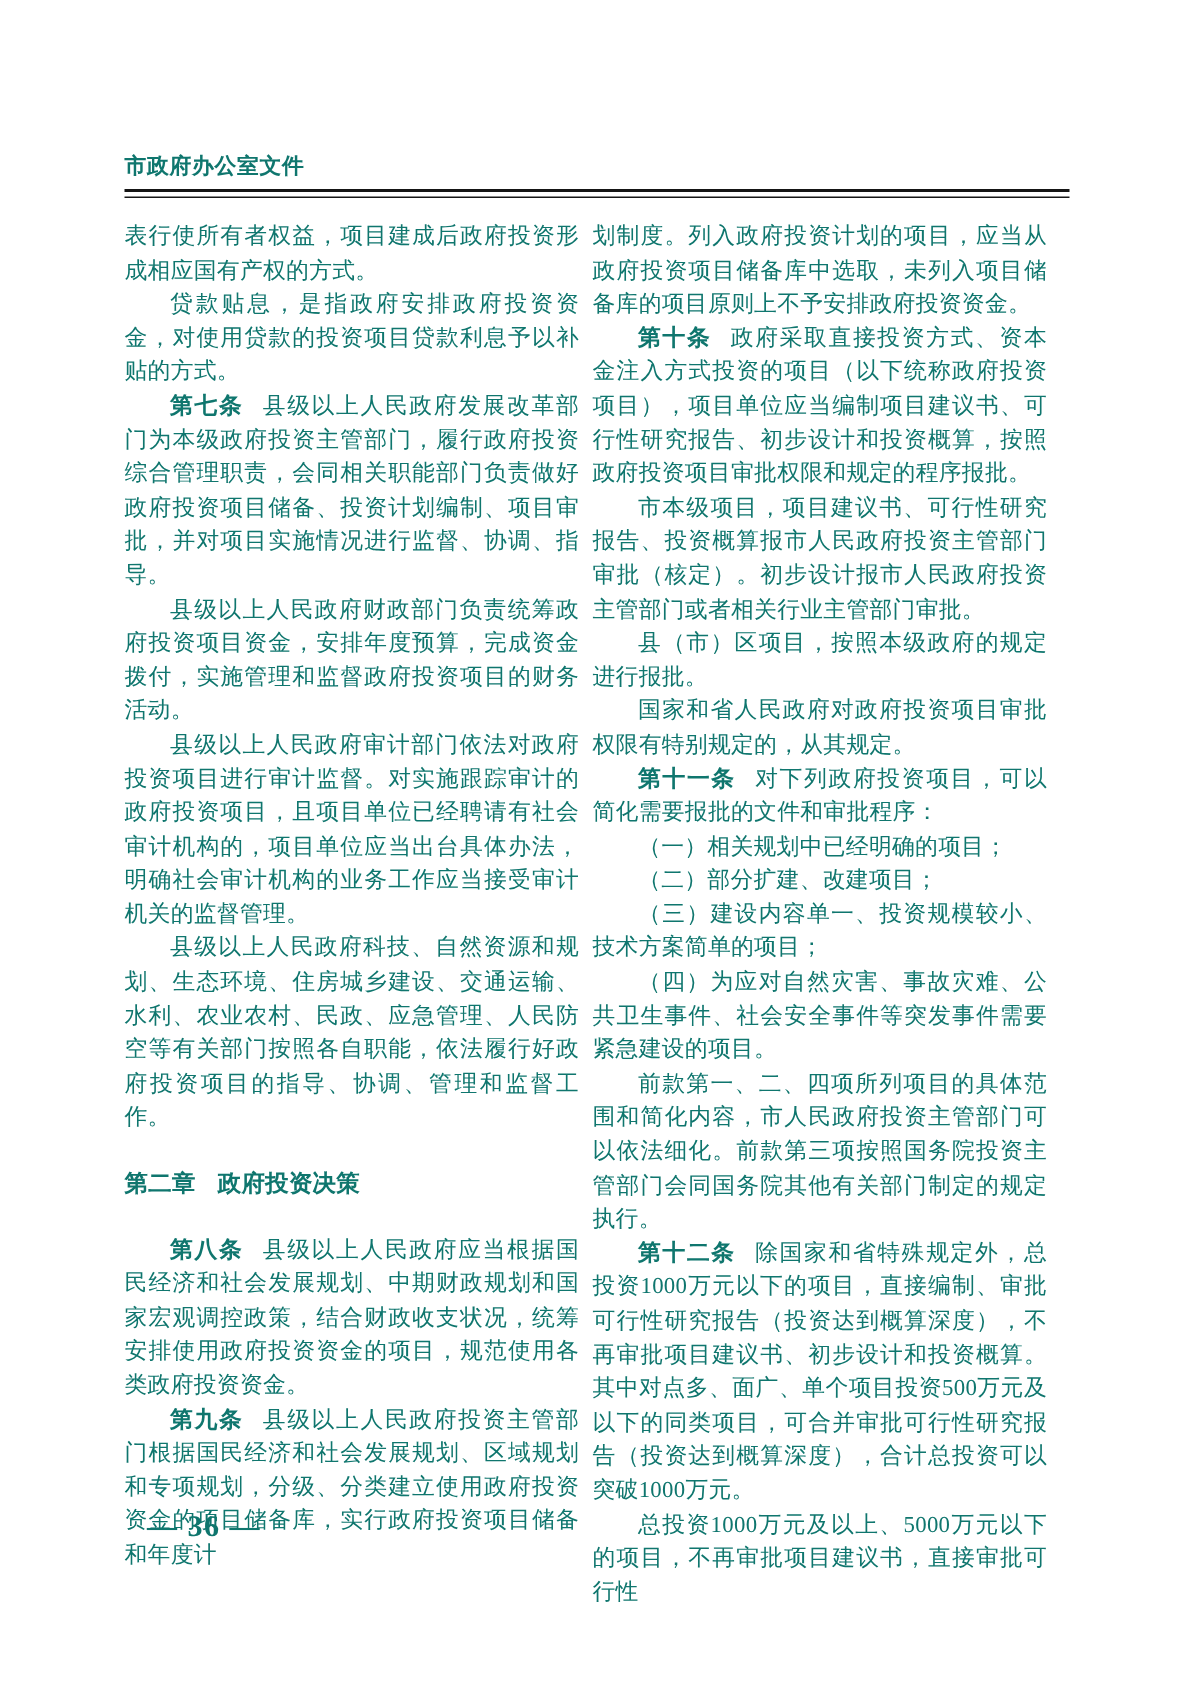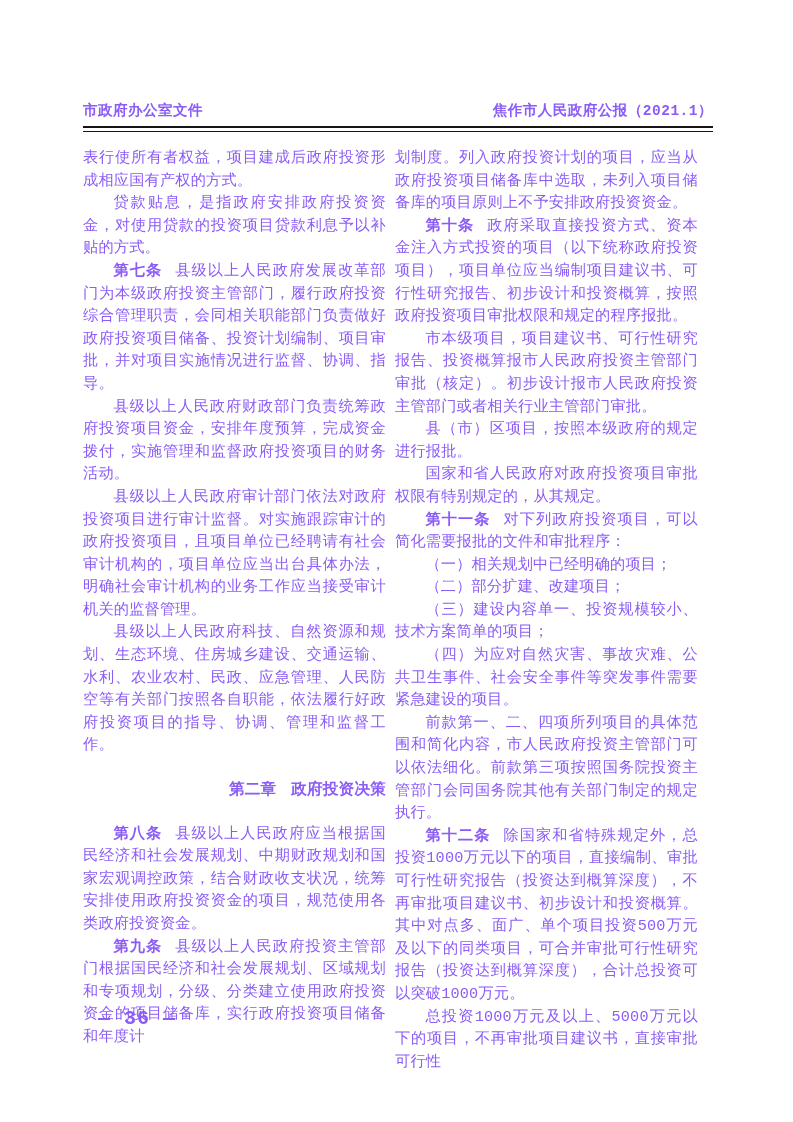--- a/index.html
+++ b/index.html
@@ -2,22 +2,22 @@
 <html><head>
 <meta charset="utf-8">
 <style>
   html, body { margin: 0; padding: 0; background: #ffffff; }
   .page {
     position: relative;
     width: 793px;
     height: 1122px;
     background: #ffffff;
     overflow: hidden;
-    font-family: Liberation Mono, monospace;
-    color: #8b5cf6;
+    font-family: Liberation Serif, serif;
+    color: #0f766e;
   }
   .header {
     position: absolute;
     top: 101px;
     left: 83px;
     right: 80px;
     display: flex;
     justify-content: space-between;
     align-items: baseline;
     font-size: 14.5px;
@@ -46,21 +46,21 @@
     width: 303px;
     font-size: 15.2px;
     line-height: 22.6px;
     text-align: justify;
     text-justify: inter-character;
     letter-spacing: 0.2px;
   }
   p.para { margin: 0; }
   p.indent { text-indent: 2em; }
   p.heading {
-    text-align: right;
+    text-align: left;
     font-weight: 700;
     text-indent: 0;
     margin: 22px 0 21px 0;
     font-size: 15.6px;
   }
   .lead { font-weight: 700; margin-right: 0.85em; }
   p.heading .lead { margin-right: 0.95em; }
   .footer {
     position: absolute;
     top: 1007px;
@@ -69,21 +69,20 @@
     font-weight: 600;
     letter-spacing: 1px;
   }
 </style>
 </head>
 <body>
 
 <div class="page">
   <div class="header">
     <span>市政府办公室文件</span>
-    <span>焦作市人民政府公报（2021.1）</span>
   </div>
   <div class="rule"></div>
   <div class="columns">
     <div class="col">
         <p class="para">表行使所有者权益，项目建成后政府投资形成相应国有产权的方式。</p>
         <p class="para indent">贷款贴息，是指政府安排政府投资资金，对使用贷款的投资项目贷款利息予以补贴的方式。</p>
         <p class="para indent"><span class="lead">第七条</span>县级以上人民政府发展改革部门为本级政府投资主管部门，履行政府投资综合管理职责，会同相关职能部门负责做好政府投资项目储备、投资计划编制、项目审批，并对项目实施情况进行监督、协调、指导。</p>
         <p class="para indent">县级以上人民政府财政部门负责统筹政府投资项目资金，安排年度预算，完成资金拨付，实施管理和监督政府投资项目的财务活动。</p>
         <p class="para indent">县级以上人民政府审计部门依法对政府投资项目进行审计监督。对实施跟踪审计的政府投资项目，且项目单位已经聘请有社会审计机构的，项目单位应当出台具体办法，明确社会审计机构的业务工作应当接受审计机关的监督管理。</p>
         <p class="para indent">县级以上人民政府科技、自然资源和规划、生态环境、住房城乡建设、交通运输、水利、农业农村、民政、应急管理、人民防空等有关部门按照各自职能，依法履行好政府投资项目的指导、协调、管理和监督工作。</p>

